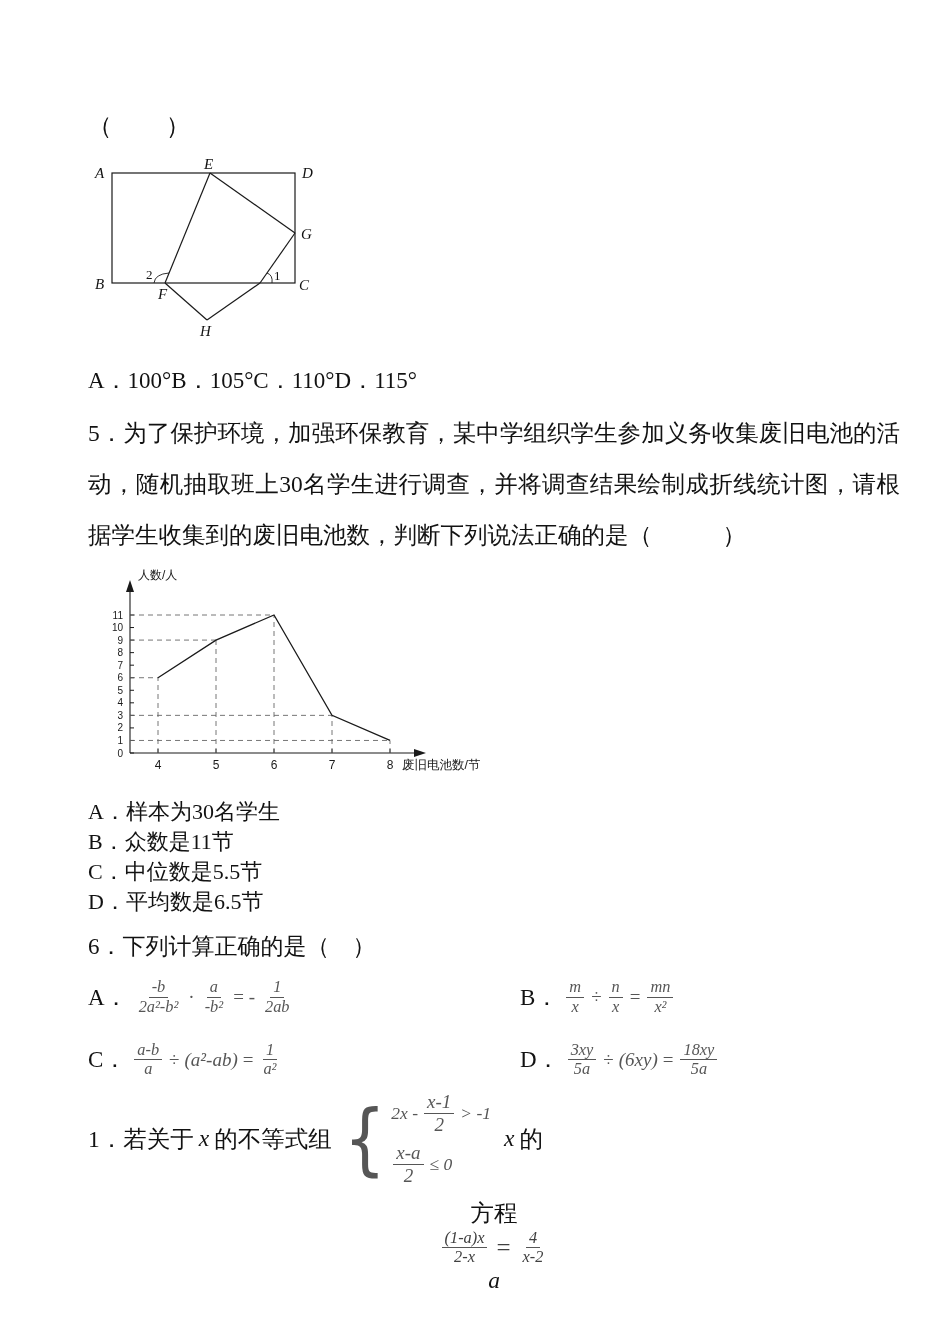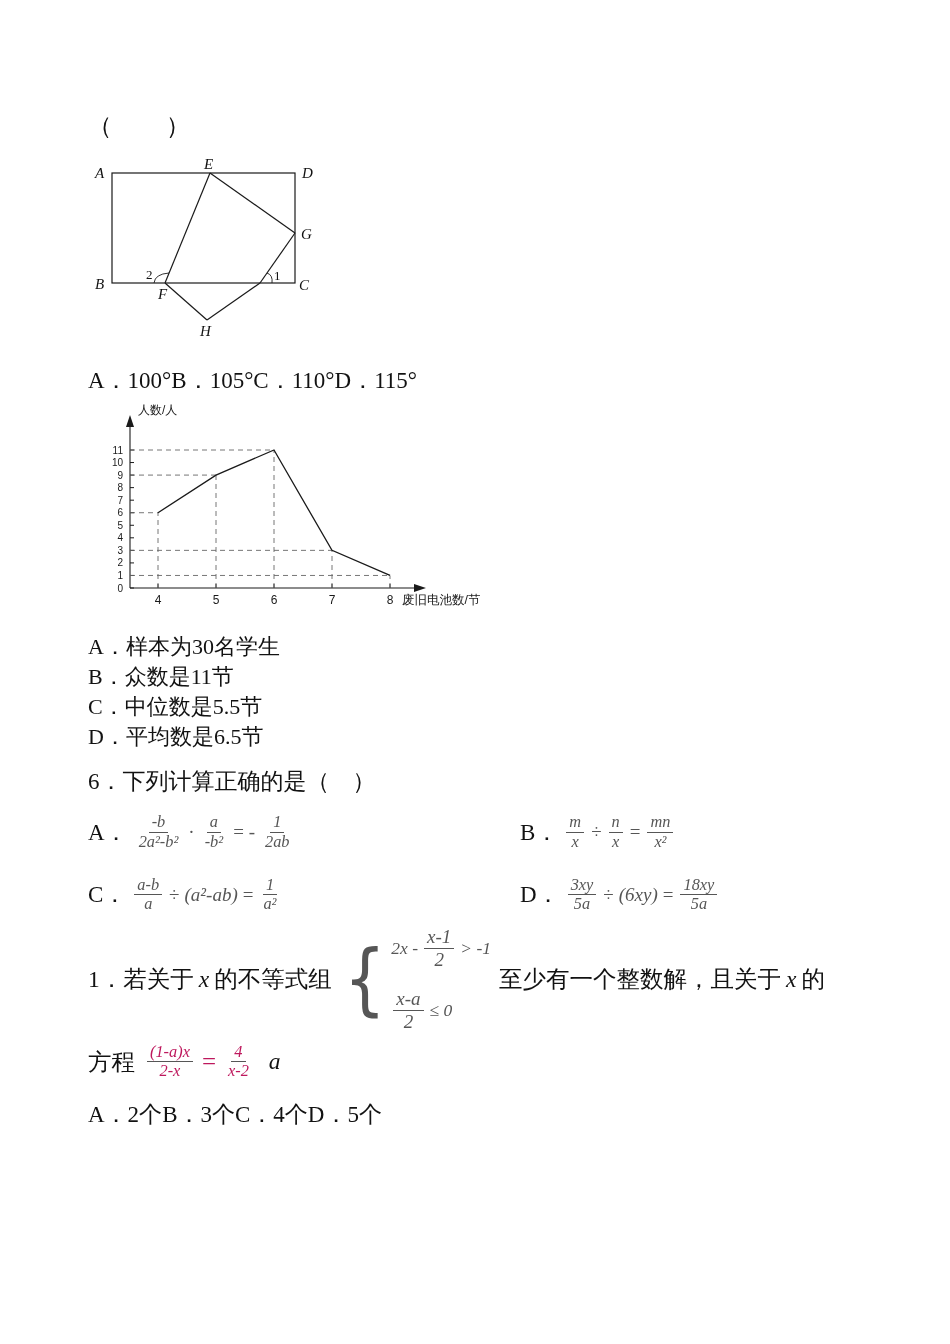--- a/index.html
+++ b/index.html
@@ -34,29 +34,29 @@
 
   .math { color:#565656; font-style:italic; font-size:19px; display:inline-flex; align-items:center; }
   .math .mop { margin:0 5px; font-style:normal; }
   .frac { display:inline-flex; flex-direction:column; align-items:center; vertical-align:middle;
           line-height:1.15; font-size:0.86em; margin:0 2px; }
   .frac .num { border-bottom:1.2px solid #565656; padding:0 3px; }
   .frac .den { padding:0 3px; }
 
   .q7 { margin-top:12px; }
   .q7-line { display:flex; align-items:center; font-size:23.5px; white-space:nowrap; }
-  .q7-line2 { margin-top:10px; }
+  .q7-line2 { margin-top:10px;flex-direction:column; }
   i.var { font-style:italic; margin:0 5px; }
   .system { display:inline-flex; align-items:center; margin:0 8px; color:#565656; }
   .brace { font-size:78px; line-height:0.8; font-weight:400; color:#565656;
            font-family:"DejaVu Sans", sans-serif; transform:scaleX(0.85); }
-  .sys-rows { display:flex; flex-direction:column; gap:17px; font-size:17.5px; font-style:italic; margin-left:2px; }
+  .sys-rows { display:flex; flex-direction:column; gap:6px; font-size:17.5px; font-style:italic; margin-left:2px; }
   .sys-row { display:flex; align-items:center; gap:4px; }
   .sys-row .frac { font-size:19px; }
-  .equation { display:inline-flex; align-items:center; margin:0 10px; color:#be185d; font-style:italic; font-size:19px; }
+  .equation { display:inline-flex; align-items:center; margin:0 10px; color:#404040; font-style:italic; font-size:19px; }
   .equation .eq { font-size:25px; margin:0 7px; font-style:normal; }
 </style>
 </head>
 <body>
 
 <div class="page">
   <div class="content">
 
     <div class="blank-top">（　　）</div>
 
@@ -87,20 +87,21 @@
       </svg>
     </div>
 
     <div class="options-row q4-options">
       <span>A．100°</span>
       <span>B．105°</span>
       <span>C．110°</span>
       <span>D．115°</span>
     </div>
 
+    <p class="stem">5．为了保护环境，加强环保教育，某中学组织学生参加义务收集废旧电池的活动，随机抽取班上30名学生进行调查，并将调查结果绘制成折线统计图，请根据学生收集到的废旧电池数，判断下列说法正确的是（　　　）</p>
 
     <div class="chart-wrap">
       <svg id="line-chart" class="chart-svg" width="480" height="218" viewBox="0 0 480 218">
           <line x1="34" y1="188" x2="34" y2="18" stroke="#1a1a1a" stroke-width="1.1"></line>
           <path d="M 30 27 L 34 15 L 38 27 Z" fill="#1a1a1a"></path>
           <line x1="34" y1="188" x2="326" y2="188" stroke="#1a1a1a" stroke-width="1.1"></line>
           <path d="M 318 184 L 330 188 L 318 192 Z" fill="#1a1a1a"></path>
           <line x1="34" y1="188" x2="38" y2="188" stroke="#1a1a1a" stroke-width="1"></line>
           <text x="27" y="191.5" text-anchor="end" font-size="10" fill="#1a1a1a">0</text>
           <line x1="34" y1="175.45454545454547" x2="38" y2="175.45454545454547" stroke="#1a1a1a" stroke-width="1"></line>
@@ -257,44 +258,37 @@
             </span>
             <span class="sys-row">
               <span class="frac">
                 <span class="num">x-a</span>
                 <span class="den">2</span>
               </span>
               <span>≤ 0</span>
             </span>
           </span>
         </span>
-        <span>至少有一个整数解，且关于</span>
         <i class="var">x</i>
         <span>的</span>
       </div>
 
       <div class="q7-line q7-line2">
         <span>方程</span>
         <span class="equation">
           <span class="frac">
             <span class="num">(1-a)x</span>
             <span class="den">2-x</span>
           </span>
           <span class="eq">=</span>
           <span class="frac">
             <span class="num">4</span>
             <span class="den">x-2</span>
           </span>
         </span>
         <i class="var">a</i>
       </div>
 
-      <div class="options-row q7-options">
-        <span>A．2个</span>
-        <span>B．3个</span>
-        <span>C．4个</span>
-        <span>D．5个</span>
-      </div>
 
     </div>
 
   </div>
 </div>
 
 </body></html>

